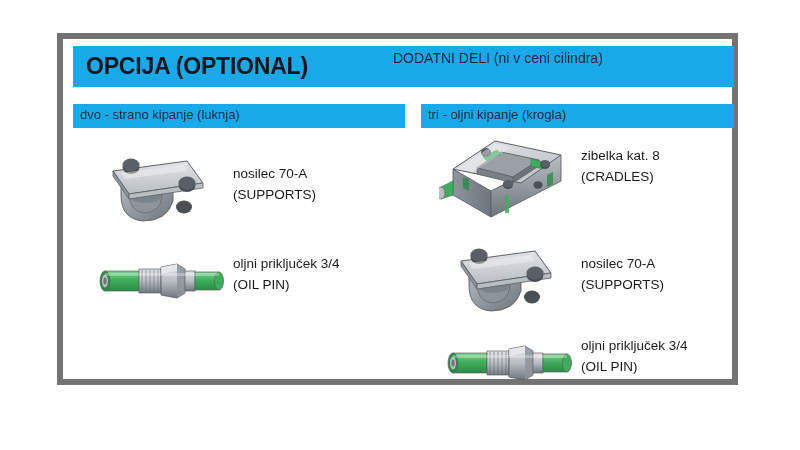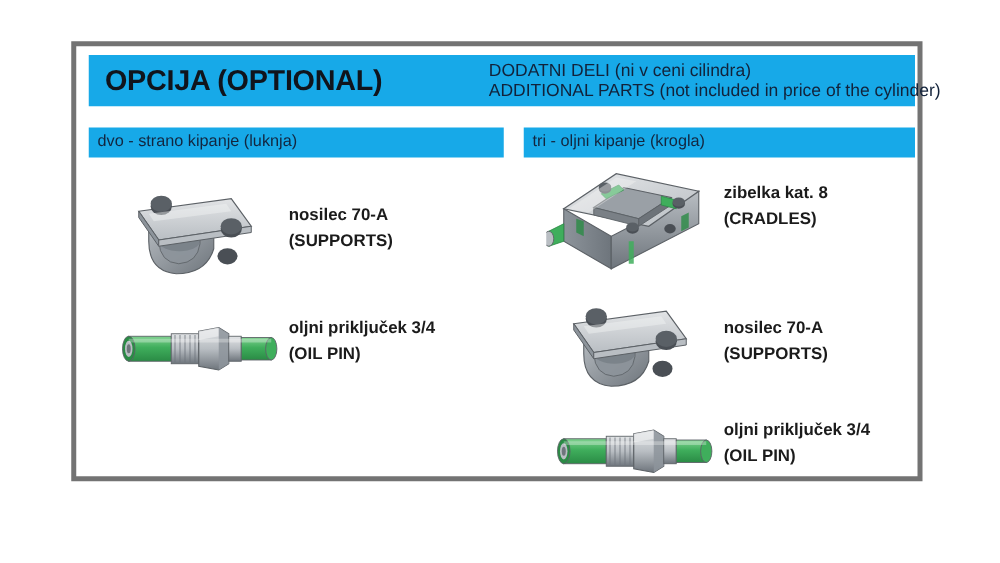--- a/index.html
+++ b/index.html
@@ -17,21 +17,21 @@
   }
 
   
   .panel {
     position: absolute;
     left: 57px;
     top: 33px;
     width: 681px;
     height: 352px;
     box-sizing: border-box;
-    border: 4px solid #737373;
+    border: 6px solid #737373;
     background: #ffffff;
   }
 
   
   .title-band {
     position: absolute;
     left: 10px;
     top: 7px;
     width: 661px;
     height: 41px;
@@ -85,21 +85,20 @@
     position: absolute;
     left: 0;
     top: 92px;
     width: 100%;
     height: 256px;
   }
   .column {
     position: absolute;
     top: 0;
     height: 100%;
-    font-weight: bold;
   }
   .column.left  { left: 10px;  width: 332px; }
   .column.right { left: 358px; width: 313px; }
 
   .item {
     position: absolute;
     left: 0;
     width: 100%;
     height: 78px;
   }
@@ -126,21 +125,20 @@
 </style>
 </head>
 <body>
 
 <div class="panel">
 
   <div class="title-band">
     <div class="title-main">OPCIJA (OPTIONAL)</div>
     <div class="title-note">
       <div class="title-note-line">DODATNI DELI (ni v ceni cilindra)</div>
-      <div class="title-note-line">ADDITIONAL PARTS (not included in price of the cylinder)</div>
     </div>
   </div>
 
   <div class="col-head left">
     <div class="col-head-label">dvo - strano kipanje (luknja)</div>
   </div>
   <div class="col-head right">
     <div class="col-head-label">tri - oljni kipanje (krogla)</div>
   </div>
 

